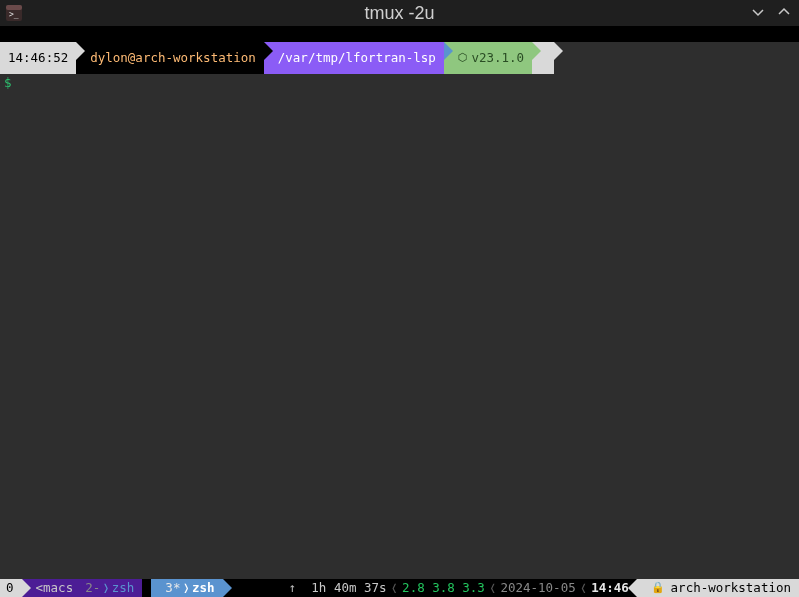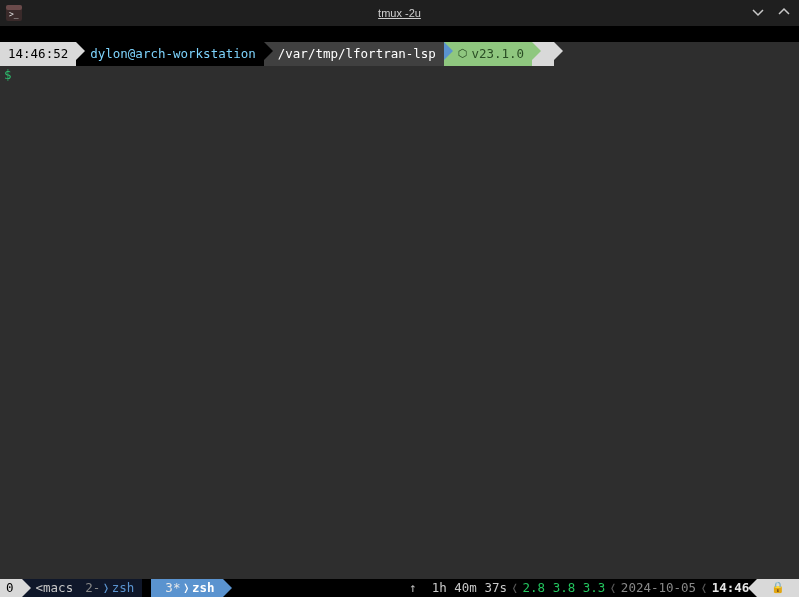--- a/index.html
+++ b/index.html
@@ -26,42 +26,41 @@
     width: 16px; height: 16px;
     margin-left: 6px;
     display: inline-flex;
     align-items: center; justify-content: center;
   }
   .titlebar .title {
     position: absolute;
     left: 50%; transform: translateX(-50%);
     color: #cfcfcf;
     font-family: sans-serif;
-    font-size: 11px;
-    text-decoration: underline;
+    font-size: 18px;
   }
   .titlebar .win-controls {
     position: absolute;
     right: 8px;
     display: flex;
     gap: 12px;
     color: #c8c8c8;
   }
   .titlebar .win-controls span { cursor: pointer; font-size: 13px; }
 
   
   .blackstrip {
     height: 16px;
     background: #000;
     flex-shrink: 0;
   }
 
   
   .prompt-row {
-    height: 24px;
+    height: 32px;
     background: #2e2e2e;
     display: flex;
     align-items: stretch;
     font-size: 12.5px;
     line-height: 18px;
     white-space: nowrap;
     flex-shrink: 0;
   }
   .seg {
     display: inline-flex;
@@ -73,23 +72,23 @@
     position: absolute;
     right: -9px;
     top: 0;
     width: 0; height: 0;
     border-top: 9px solid transparent;
     border-bottom: 9px solid transparent;
     z-index: 2;
   }
   .seg-time   { background:#d9d9d9; color:#000; padding-left:8px; }
   .seg-time .arrow-right { border-left: 9px solid #d9d9d9; }
-  .seg-user   { background:#000; color:#7dd3fc; padding-left:14px; }
+  .seg-user   { background:#000; color:#fdba74; padding-left:14px; }
   .seg-user .arrow-right { border-left: 9px solid #000; }
-  .seg-path   { background:#404040; color:#fff; padding-left:14px; }
+  .seg-path   { background:#8b5cf6; color:#fff; padding-left:14px; }
   .seg-path .arrow-right { border-left: 9px solid #5a93cf; }
   .seg-nvm    { background:#8fc77f; color:#2a4d24; padding-left:14px; }
   .seg-nvm .arrow-right { border-left: 9px solid #8fc77f; }
   .seg-end    { background:#d9d9d9; padding-left:14px; width:18px; }
   .seg-end .arrow-right { border-left: 9px solid #d9d9d9; }
   .nvm-icon { margin-right:4px; font-size:11px; }
 
   
   .term-body {
     flex: 1 1 auto;
@@ -121,21 +120,21 @@
   .sb-arrow-right {
     position: absolute; right: -9px; top:0;
     width:0; height:0;
     border-top:9px solid transparent;
     border-bottom:9px solid transparent;
     z-index:2;
   }
   .sb-session { background:#d9d9d9; color:#000; padding-left:6px; }
   .sb-session .sb-arrow-right { border-left:9px solid #d9d9d9; }
 
-  .sb-win { background:#0f172a; color:#a8a8a8; padding-left:14px;}
+  .sb-win { background:#4c1d95; color:#a8a8a8; padding-left:14px;}
   .sb-thinsep {
     color:#5a93cf; padding:0 2px;
   }
   .sb-winname { color:#5a93cf; }
   .sb-winidx  { color:#888; }
 
   .sb-curwin { background:#5a93cf; color:#fff; padding-left:14px; margin-left:9px; position:relative;}
   .sb-curwin::before{
     content:"";
     position:absolute; left:-9px; top:0;
@@ -257,15 +256,16 @@
       <span>↑</span>&nbsp;&nbsp;<span class="sb-uptime">1h 40m 37s</span>
       <span class="thin-chevron-l">❬</span>
       <span class="sb-load">2.8 3.8 3.3</span>
       <span class="thin-chevron-l">❬</span>
       <span class="sb-date">2024-10-05</span>
       <span class="thin-chevron-l">❬</span>
       <span class="sb-clock">14:46</span>
     </span>
     <span class="sb-seg sb-host">
       <span class="lock">🔒</span>
+        <span>arch-workstation</span>
     </span>
   </div>
 </div>
 
 </body></html>

